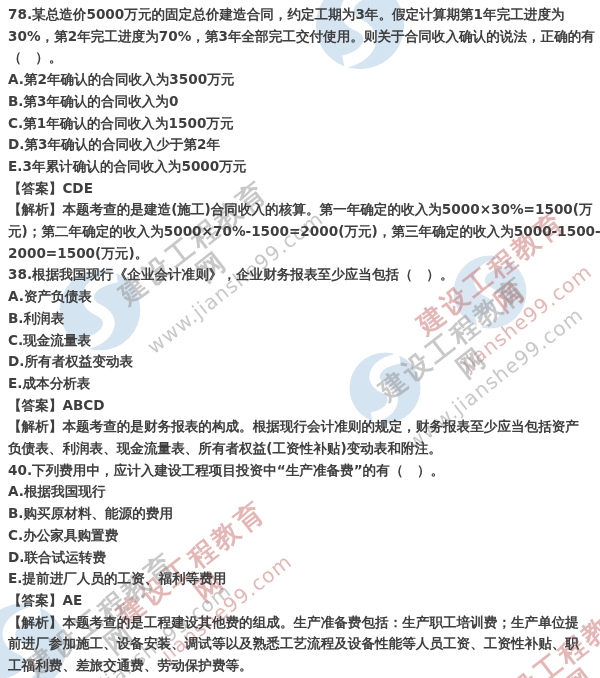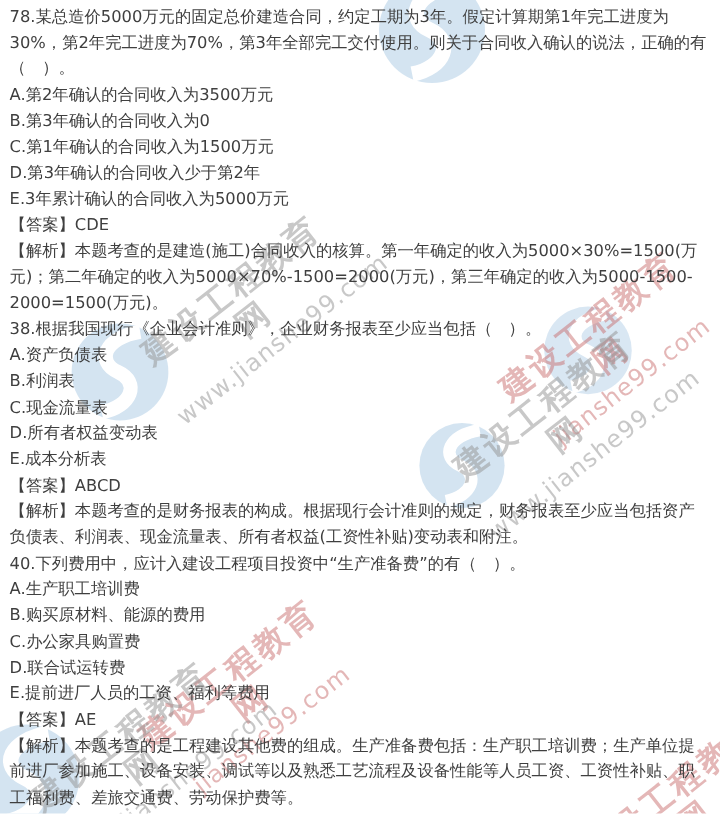--- a/index.html
+++ b/index.html
@@ -8,21 +8,21 @@
     background:#ffffff;
     font-family:"DejaVu Sans","Liberation Sans",sans-serif;
   }
   .page{position:absolute;inset:0;overflow:hidden;}
   
   .text-layer{
     position:absolute;left:8px;top:4px;right:2px;z-index:2;
     font-size:13.6px;line-height:21.7px;color:#3f3f3f;
     white-space:nowrap;
   }
-  .line{white-space:nowrap;}
+  .line{white-space:nowrap;font-weight:bold;}
   
   .watermark-layer{position:absolute;inset:0;z-index:1;pointer-events:none;}
   .wm{
     position:absolute;width:200px;text-align:center;
     transform:rotate(-38deg);transform-origin:center center;
   }
   .wm-cn{font-size:27px;font-weight:bold;letter-spacing:3px;line-height:30px;}
   .wm-url{font-size:20px;letter-spacing:1px;line-height:24px;}
   .wm-grey{color:rgba(145,145,145,0.50);}
   .wm-pink{color:rgba(198,105,105,0.48);}
@@ -103,21 +103,21 @@
       <div class="line">38.根据我国现行《企业会计准则》，企业财务报表至少应当包括（　）。</div>
       <div class="line">A.资产负债表</div>
       <div class="line">B.利润表</div>
       <div class="line">C.现金流量表</div>
       <div class="line">D.所有者权益变动表</div>
       <div class="line">E.成本分析表</div>
       <div class="line">【答案】ABCD</div>
       <div class="line">【解析】本题考查的是财务报表的构成。根据现行会计准则的规定，财务报表至少应当包括资产</div>
       <div class="line">负债表、利润表、现金流量表、所有者权益(工资性补贴)变动表和附注。</div>
       <div class="line">40.下列费用中，应计入建设工程项目投资中“生产准备费”的有（　）。</div>
-      <div class="line">A.生产职工培训费</div>
+      <div class="line">A.根据我国现行</div>
       <div class="line">B.购买原材料、能源的费用</div>
       <div class="line">C.办公家具购置费</div>
       <div class="line">D.联合试运转费</div>
       <div class="line">E.提前进厂人员的工资、福利等费用</div>
       <div class="line">【答案】AE</div>
       <div class="line">【解析】本题考查的是工程建设其他费的组成。生产准备费包括：生产职工培训费；生产单位提</div>
       <div class="line">前进厂参加施工、设备安装、调试等以及熟悉工艺流程及设备性能等人员工资、工资性补贴、职</div>
       <div class="line">工福利费、差旅交通费、劳动保护费等。</div>
     </div>
 </div>

